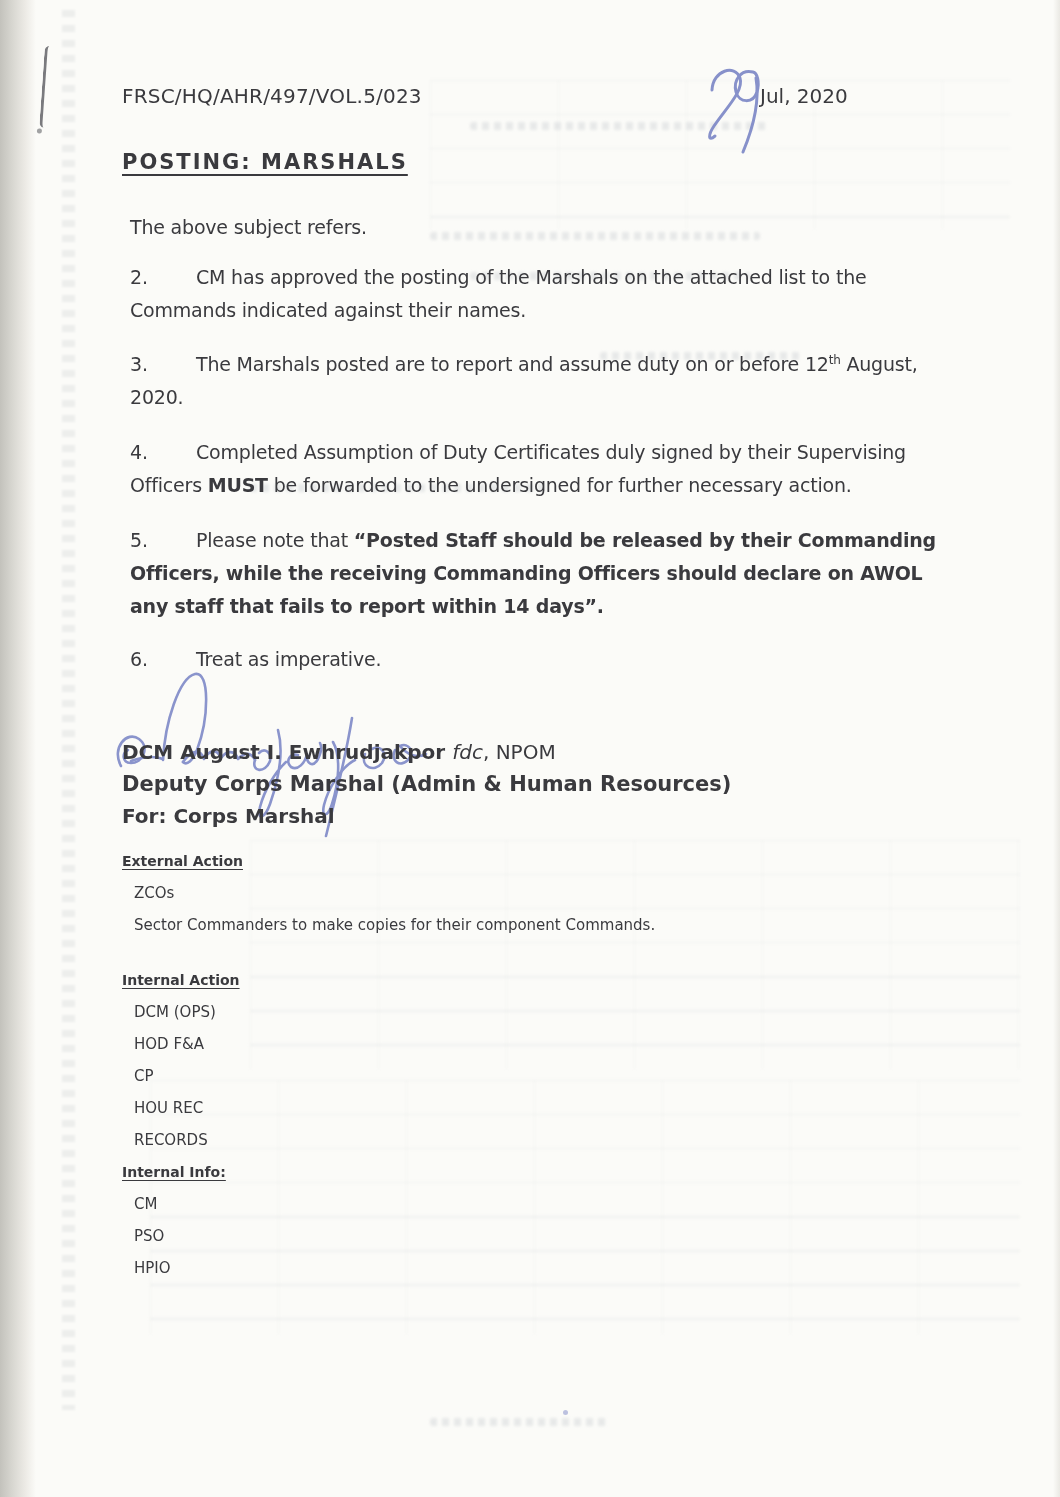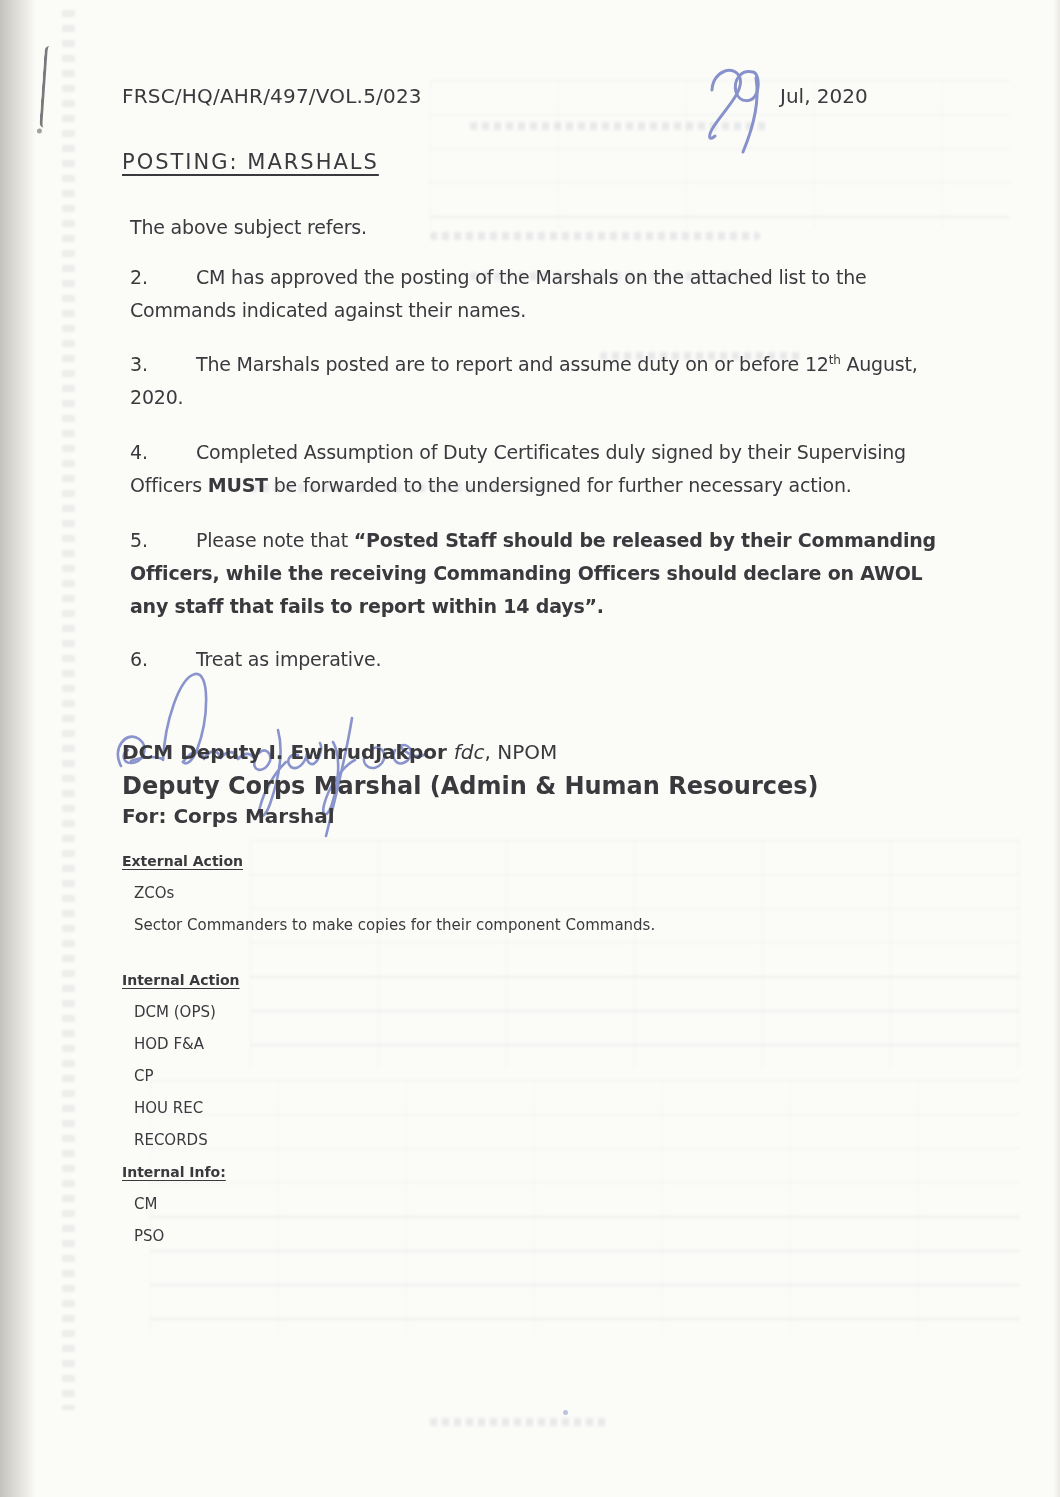--- a/index.html
+++ b/index.html
@@ -44,37 +44,37 @@
     background:repeating-linear-gradient(to right, rgba(148,156,168,.38) 0 7px, transparent 7px 12px);
     filter:blur(1.7px);opacity:.5;
   }
   .ink-dot{
     position:absolute;left:563px;top:1410px;width:5px;height:5px;border-radius:50%;
     background:#8a93cc;opacity:.55;filter:blur(.4px);
   }
   
   .abs{position:absolute;}
   .ref{left:122px;top:84px;font-size:20px;letter-spacing:.2px;}
-  .date-typed{left:760px;top:84px;font-size:20px;padding-left:20px;}
+  .date-typed{left:760px;top:84px;font-size:20px;}
   .doc-title{
-    left:122px;top:150px;font-size:21px;font-weight:normal;letter-spacing:2px;
+    left:122px;top:150px;font-size:21px;font-weight:bold;letter-spacing:2px;
     text-decoration:underline;text-underline-offset:5px;text-decoration-thickness:1.5px;
   }
   .para{
     left:122px;width:832px;font-size:19px;line-height:33px;letter-spacing:-.2px;margin:8px;
   }
   .para .num{display:inline-block;width:66px;}
   .para b{font-weight:bold;}
   sup{font-size:12px;line-height:0;}
   .sig-svg{left:105px;top:660px;}
   .hand-29{left:700px;top:58px;}
   .sig-name{left:122px;top:740px;font-size:20px;}
   .sig-name .nm{font-weight:bold;}
   .sig-name .fdc{font-style:italic;font-weight:normal;}
-  .sig-role{left:122px;top:772px;font-size:24px;font-weight:bold;}
+  .sig-role{left:122px;top:772px;font-size:21px;font-weight:bold;}
   .sig-for{left:122px;top:804px;font-size:20px;font-weight:bold;}
   .dist{left:122px;top:851px;width:700px;font-size:15px;line-height:20px;}
   .dist .head{
     font-weight:bold;text-decoration:underline;text-underline-offset:3px;font-size:14px;
     margin:0;
   }
   .dist .item{margin:12px;}
   .dist .gap{height:23px;}
 </style>
 </head>
@@ -143,32 +143,33 @@
     <path d="M173,70 C179,92 174,118 165,144 C160,158 152,162 155,147 C159,131 170,112 181,102"></path>
     <path d="M193,95 C185,93 180,101 186,107 C193,111 200,103 202,94 C201,104 208,108 213,99 C216,93 217,87 215,83"></path>
     <path d="M228,82 C236,96 234,122 227,144 C223,157 216,158 219,145 C223,129 236,107 250,100"></path>
     <path d="M260,94 C255,107 269,113 277,103 C283,94 276,84 267,89"></path>
     <path d="M290,90 C285,101 295,108 303,100 C310,92 304,82 295,86 C301,94 312,99 321,94"></path>
     <path d="M247,58 C241,96 230,140 221,176"></path>
   </g>
 </svg>
 
 <div class="abs sig-name">
-  <span class="nm">DCM Deputy I. Ewhrudjakpor </span><span class="fdc">fdc</span><span>, NPOM</span>
+  <span class="nm">DCM August I. Ewhrudjakpor </span><span class="fdc">fdc</span><span>, NPOM</span>
 </div>
 <div class="abs sig-role">Deputy Corps Marshal (Admin &amp; Human Resources)</div>
 <div class="abs sig-for">For: Corps Marshal</div>
 
 <div class="abs dist">
   <div class="head">External Action</div>
   <div class="item">ZCOs</div>
   <div class="item">Sector Commanders to make copies for their component Commands.</div>
   <div class="gap"></div>
   <div class="head">Internal Action</div>
   <div class="item">DCM (OPS)</div>
   <div class="item">HOD F&amp;A</div>
   <div class="item">CP</div>
   <div class="item">HOU REC</div>
   <div class="item">RECORDS</div>
   <div class="head">Internal Info:</div>
   <div class="item">CM</div>
   <div class="item">PSO</div>
+  <div class="item">HPIO</div>
 </div>
 
 </body></html>

